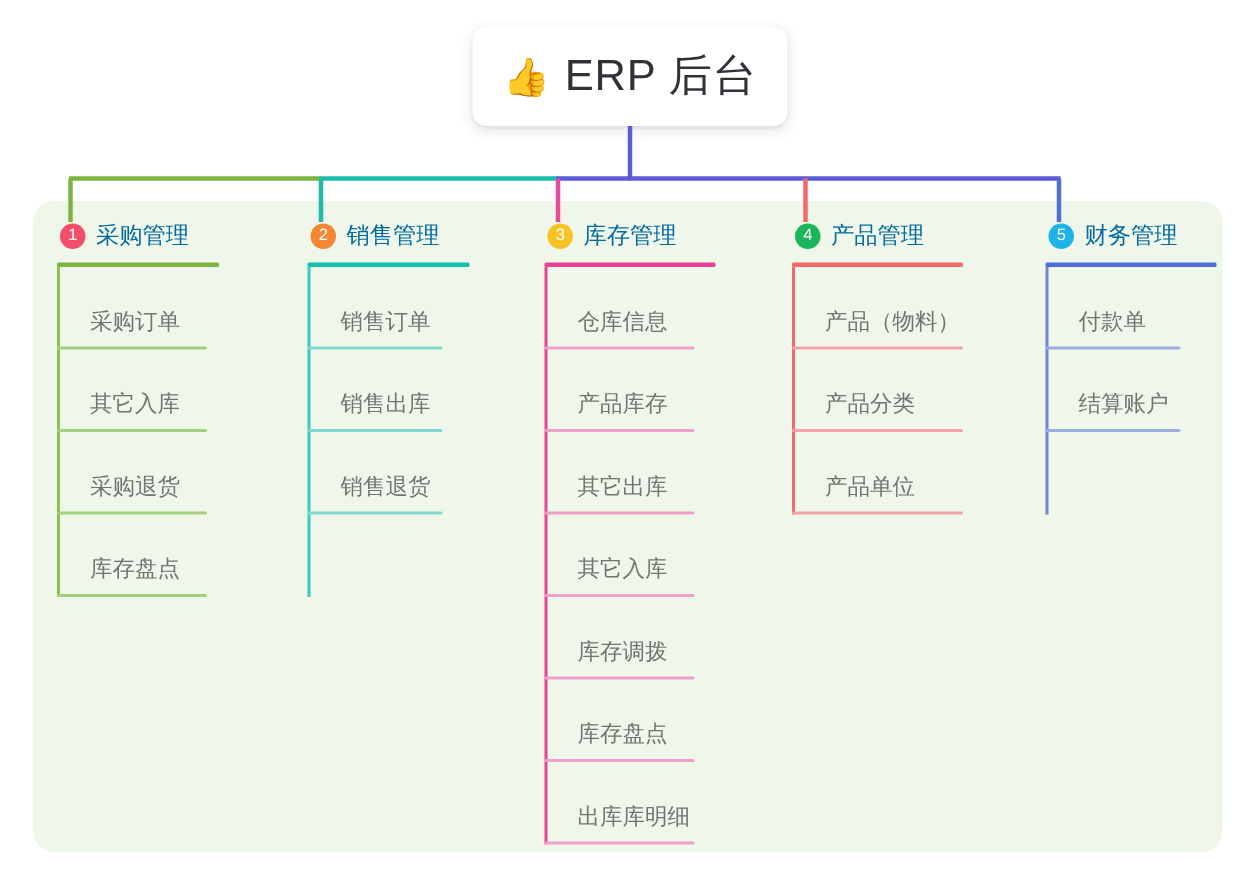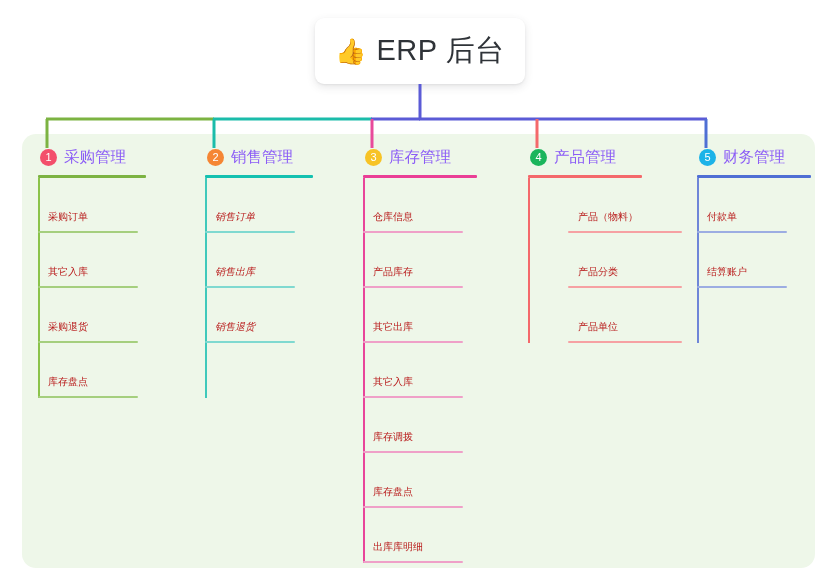--- a/index.html
+++ b/index.html
@@ -84,21 +84,21 @@
     border-radius: 50%;
     color: #ffffff;
     font-size: 11px;
     line-height: 17px;
     text-align: center;
     flex: none;
     font-family: "Liberation Sans", sans-serif;
   }
   .col-title {
     font-size: 15.5px;
-    color: #8b5cf6;
+    color: #0369a1;
     white-space: nowrap;
     text-align: center;
   }
   .col-rule {
     height: 3px;
     margin-top: 7px;
     border-radius: 1px;
   }
 
   .items { position: relative; margin-top: 0; }
@@ -108,24 +108,24 @@
     top: 0;
     width: 2px;
   }
   .item {
     position: relative;
     height: 55px;
     box-sizing: border-box;
   }
   .item-label {
     position: absolute;
-    left: 10px;
+    left: 22px;
     bottom: 9px;
-    font-size: 10px;
-    color: #b91c1c;
+    font-size: 15px;
+    color: #737373;
     white-space: nowrap;
   }
   .item-rule {
     position: absolute;
     left: 0;
     bottom: 0;
     height: 2px;
     border-radius: 1px;
   }
 </style>
@@ -182,21 +182,21 @@
             <div class="item-rule" style="background: rgb(165, 207, 126); width: 100px;"></div>
           </div>
         </div>
       </div>
       <div class="column" style="left: 205px;">
         <div class="col-header">
           <span class="badge" style="background: rgb(245, 134, 52);">2</span>
           <span class="col-title">销售管理</span>
         </div>
         <div class="col-rule" style="background: rgb(20, 193, 176); width: 108px;"></div>
-        <div class="items" style="height: 263px; font-style: italic;">
+        <div class="items" style="height: 263px;">
           <div class="stem" style="background: rgb(63, 201, 187); height: 220px;"></div>
           <div class="item">
             <span class="item-label">销售订单</span>
             <div class="item-rule" style="background: rgb(127, 217, 208); width: 90px;"></div>
           </div>
           <div class="item">
             <span class="item-label">销售出库</span>
             <div class="item-rule" style="background: rgb(127, 217, 208); width: 90px;"></div>
           </div>
           <div class="item">
@@ -242,21 +242,21 @@
             <div class="item-rule" style="background: rgb(239, 160, 200); width: 100px;"></div>
           </div>
         </div>
       </div>
       <div class="column" style="left: 528px;">
         <div class="col-header">
           <span class="badge" style="background: rgb(27, 181, 92);">4</span>
           <span class="col-title">产品管理</span>
         </div>
         <div class="col-rule" style="background: rgb(244, 105, 107); width: 114px;"></div>
-        <div class="items" style="height: 165px; padding-left: 40px;">
+        <div class="items" style="height: 165px;">
           <div class="stem" style="background: rgb(244, 105, 107); height: 165px;"></div>
           <div class="item">
             <span class="item-label">产品（物料）</span>
             <div class="item-rule" style="background: rgb(246, 161, 163); width: 114px;"></div>
           </div>
           <div class="item">
             <span class="item-label">产品分类</span>
             <div class="item-rule" style="background: rgb(246, 161, 163); width: 114px;"></div>
           </div>
           <div class="item">

